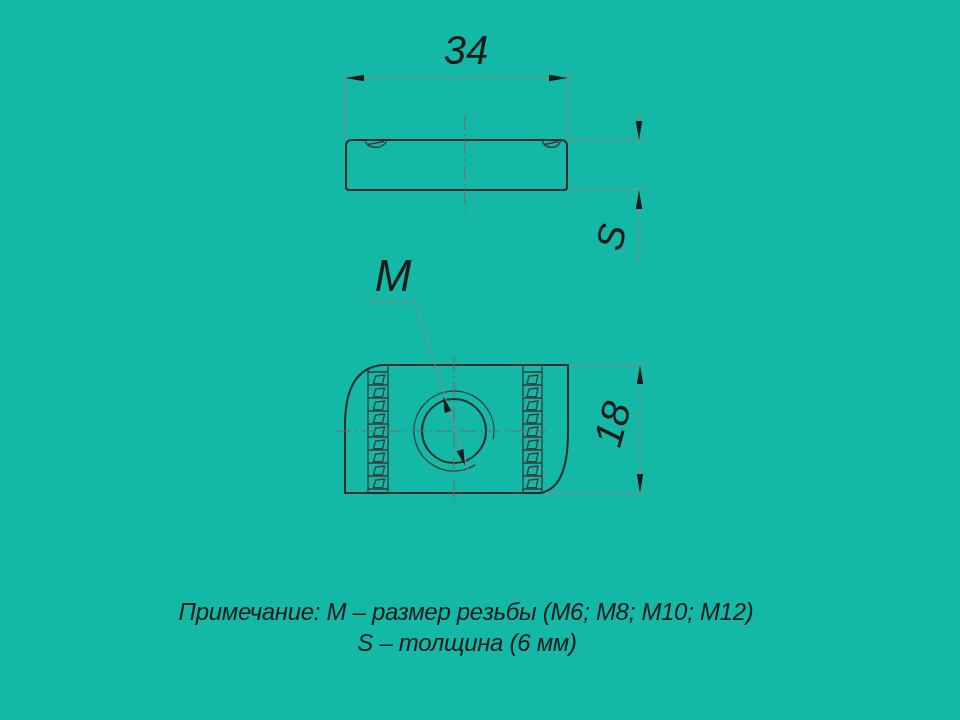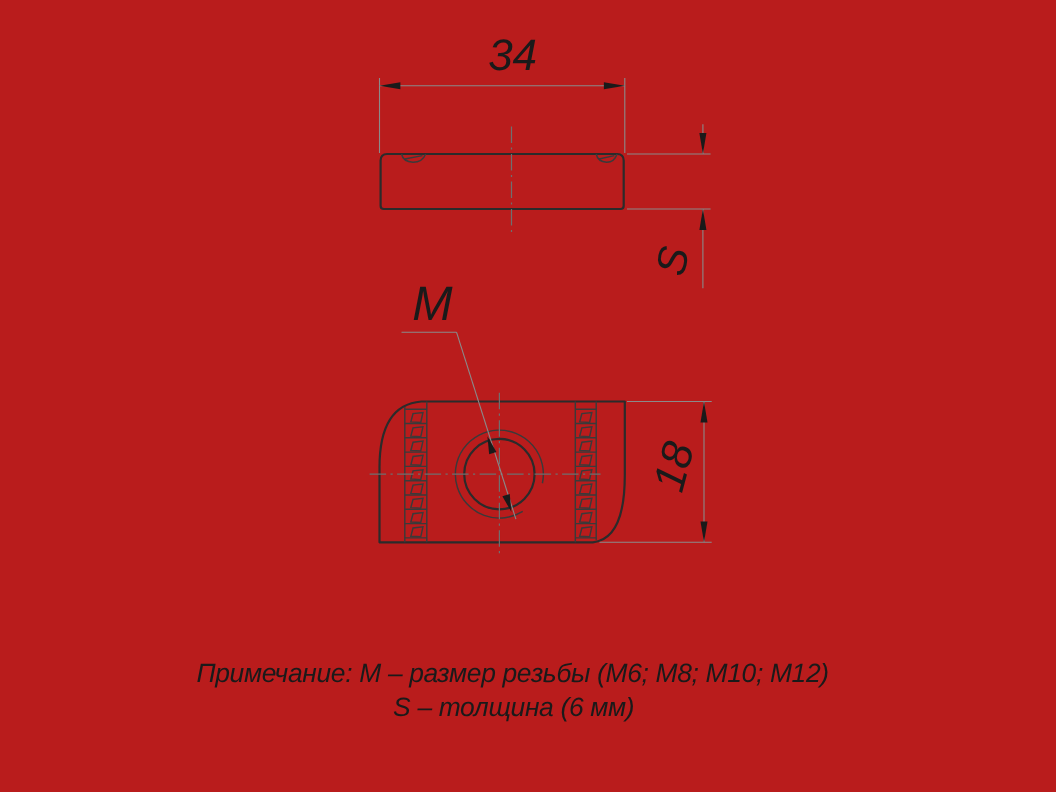--- a/index.html
+++ b/index.html
@@ -1,17 +1,17 @@
 <!DOCTYPE html>
 <html><head>
 <meta charset="utf-8">
 <style>
   html,body{margin:0;padding:0;background:#e8e8e8;}
   .sheet{
-    width:960px;height:720px;background:#b91c1c;position:relative;
+    width:960px;height:720px;background:#14b8a6;position:relative;
     font-family:"Liberation Sans",sans-serif;overflow:hidden;
   }
   svg{display:block;}
   text{fill:#1a1a1a;font-family:"Liberation Sans",sans-serif;font-style:italic;}
   .dim-num{font-size:40px;}
   .dim-letter{font-size:38px;}
   .thread-letter{font-size:44px;}
   .note-text{font-size:24px;letter-spacing:-0.3px;}
   .outline{stroke:#2b2b2b;stroke-width:2;fill:none;stroke-linejoin:round;}
   .thin{stroke:#8a8a8a;stroke-width:1;fill:none;}

